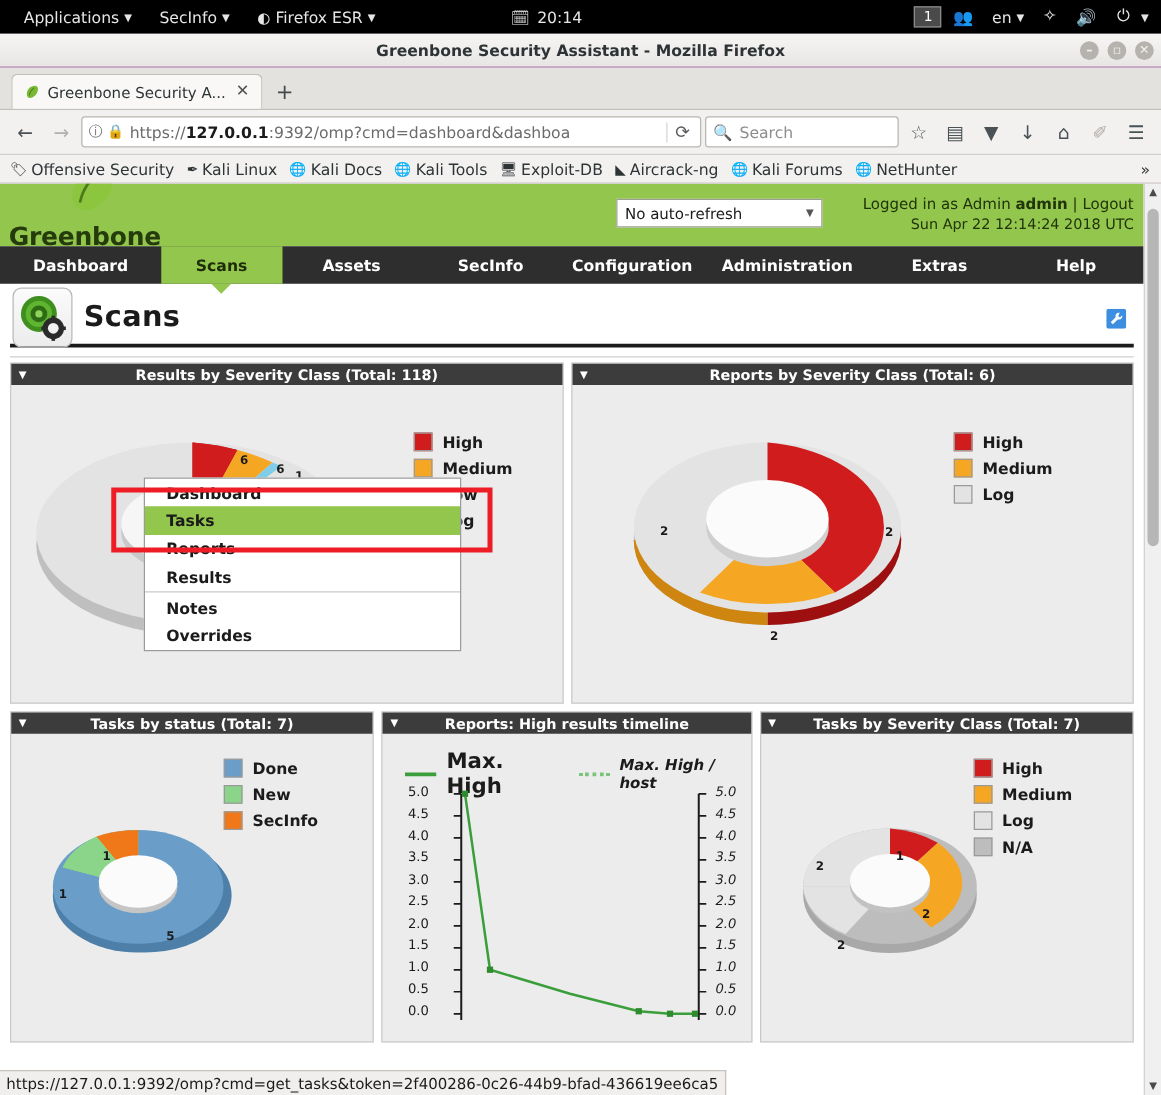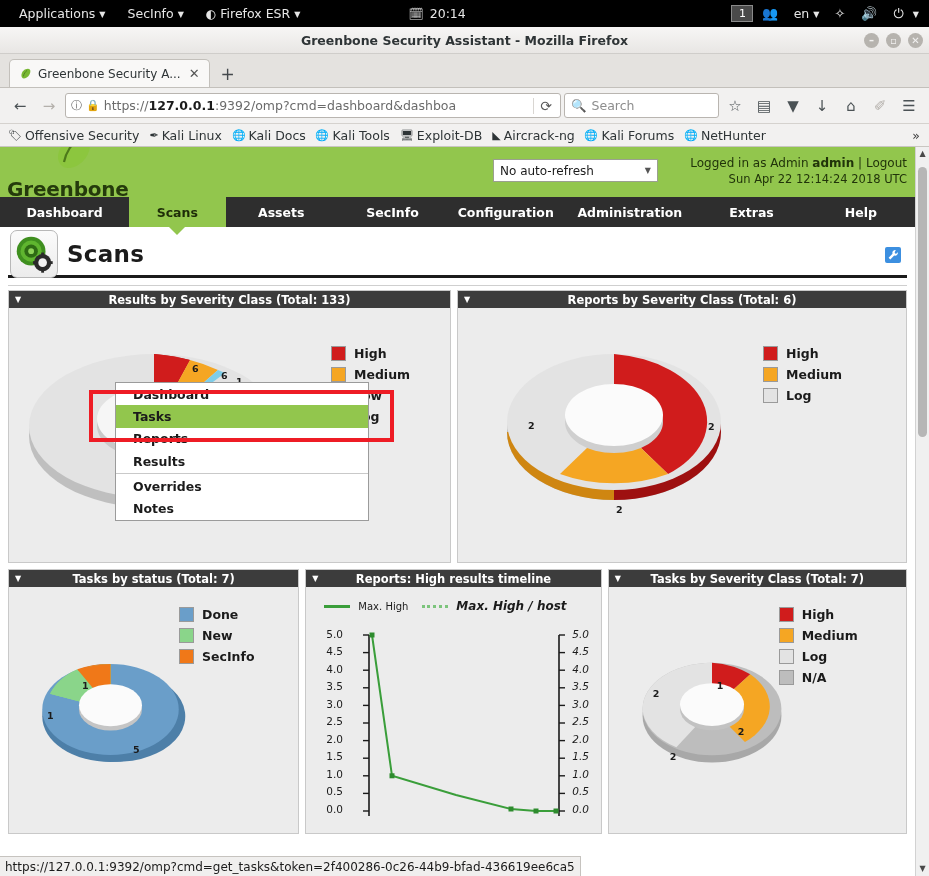--- a/index.html
+++ b/index.html
@@ -321,21 +321,21 @@
       <div id="title-rule"></div>
       <div id="title-rule2"></div>
 
       <div id="dash">
 
         <div class="row">
 
           <div class="panel" style="width:444px;height:273px;">
             <div class="panel-head">
               <span class="tri">▼</span>
-              <span>Results by Severity Class (Total: 133)</span>
+              <span>Results by Severity Class (Total: 118)</span>
             </div>
             <div class="panel-body">
               <svg viewBox="0 0 300 210" style="position:absolute;left:6px;top:6px;width:300px;height:210px;">
                 <ellipse cx="139" cy="122" rx="125" ry="72" fill="#bfbfbf"></ellipse>
                 <ellipse cx="139" cy="112" rx="125" ry="72" fill="#e3e3e3"></ellipse>
                 <path d="M139 40 L139 112 L139 40 A125 72 0 0 1 175 46 L139 112 Z" fill="#b81616"></path>
                 <path d="M139 40 A125 72 0 0 1 175 46 L139 112 Z" fill="#d01c1c"></path>
                 <path d="M175 46 A125 72 0 0 1 203 56 L139 112 Z" fill="#f5a623"></path>
                 <path d="M203 56 A125 72 0 0 1 210 59 L139 112 Z" fill="#7fcde8"></path>
                 <ellipse cx="139" cy="112" rx="57" ry="33" fill="#c9c9c9"></ellipse>
@@ -444,21 +444,21 @@
           </div>
 
           <div class="panel" style="width:297px;height:265px;">
             <div class="panel-head">
               <span class="tri">▼</span>
               <span>Reports: High results timeline</span>
             </div>
             <div class="panel-body">
               <div style="position:absolute;left:18px;top:12px;display:flex;align-items:center;gap:8px;">
                 <span style="width:26px;height:3px;background:#3a9e3a;display:inline-block;"></span>
-                <span style="font-size:10px;font-weight:normal;color:#1b1b1b;">Max. High</span>
+                <span style="font-size:17px;font-weight:bold;color:#1b1b1b;">Max. High</span>
                 <span style="width:26px;border-top:3px dotted #7cc47c;display:inline-block;margin-left:6px;"></span>
                 <span style="font-size:12px;font-weight:bold;font-style:italic;color:#1b1b1b;">Max. High / host</span>
               </div>
               <svg viewBox="0 0 297 210" style="position:absolute;left:0;top:36px;width:297px;height:210px;">
                 <line x1="63" y1="12" x2="63" y2="193" stroke="#1b1b1b" stroke-width="1.6"></line>
                 <line x1="253" y1="12" x2="253" y2="193" stroke="#1b1b1b" stroke-width="1.6"></line>
                 <g stroke="#1b1b1b" stroke-width="1.4">
                   <line x1="57" y1="12" x2="63" y2="12"></line>
                     <line x1="57" y1="29.6" x2="63" y2="29.6"></line>
                   <line x1="57" y1="47.2" x2="63" y2="47.2"></line>
@@ -559,22 +559,22 @@
           </div>
         </div>
       </div>
 
       <div id="scans-menu">
         <div class="menuitem">Dashboard</div>
         <div class="menuitem sel">Tasks</div>
         <div class="menuitem">Reports</div>
         <div class="menuitem">Results</div>
         <div class="menu-sep"></div>
+        <div class="menuitem">Notes</div>
         <div class="menuitem">Overrides</div>
-        <div class="menuitem">Notes</div>
       </div>
       <div id="red-box"></div>
     </div>
 
     <div id="vscroll">
       <div class="arr" style="top:0;">▲</div>
       <div class="thumb"></div>
       <div class="arr" style="bottom:0;">▼</div>
     </div>
 

